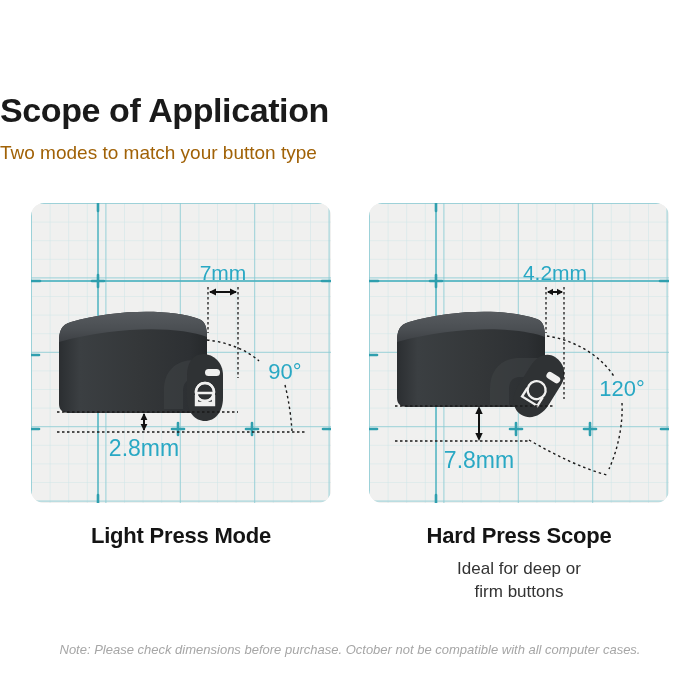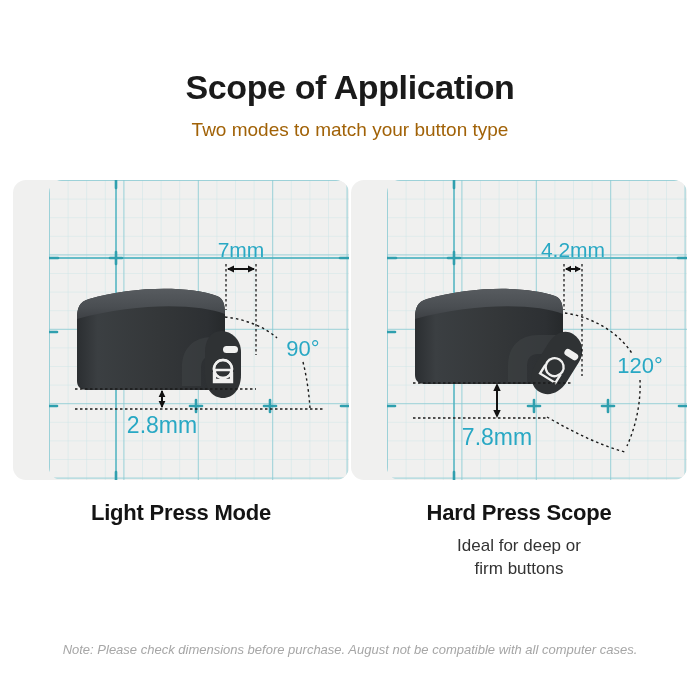--- a/index.html
+++ b/index.html
@@ -18,22 +18,22 @@
 
   .page {
     width: 700px;
     height: 700px;
     position: relative;
     box-sizing: border-box;
   }
 
   
   .header {
-    padding-top: 68px;
-    text-align: center;
+    padding-top: 91px;
+    text-align: left;
   }
   .title {
     font-size: 34px;
     font-weight: bold;
     letter-spacing: -0.4px;
     color: #1a1a1a;
     line-height: 1.15;
     margin: 0;
   }
   .subtitle {
@@ -57,21 +57,20 @@
     flex-direction: column;
     align-items: center;
   }
   .diagram {
     width: 300px;
     height: 300px;
     border-radius: 13px;
     background: #f0f0ef;
     position: relative;
     overflow: hidden;
-    padding-left: 36px;
   }
   .diagram svg {
     display: block;
   }
 
   
   .mode-title {
     margin-top: 20px;
     font-size: 22px;
     font-weight: bold;
@@ -367,16 +366,16 @@
       <div class="mode-title">Hard Press Scope</div>
       <div class="mode-desc">
         <div>Ideal for deep or</div>
         <div>firm buttons</div>
       </div>
     </div>
 
   </div>
 
   <div class="footer">
-    <span class="footer-note">Note: Please check dimensions before purchase. August not be compatible with all computer cases.</span>
+    <span class="footer-note">Note: Please check dimensions before purchase. October not be compatible with all computer cases.</span>
   </div>
 
 </div>
 
 </body></html>

